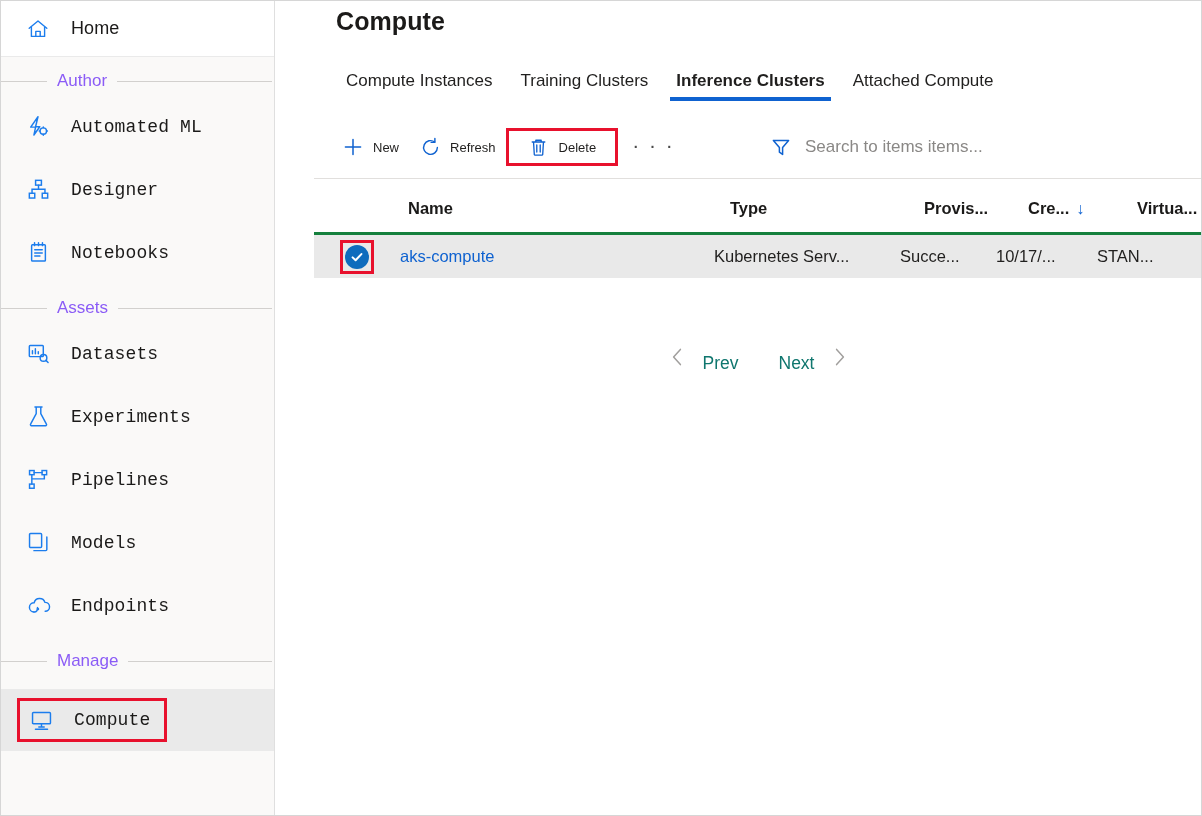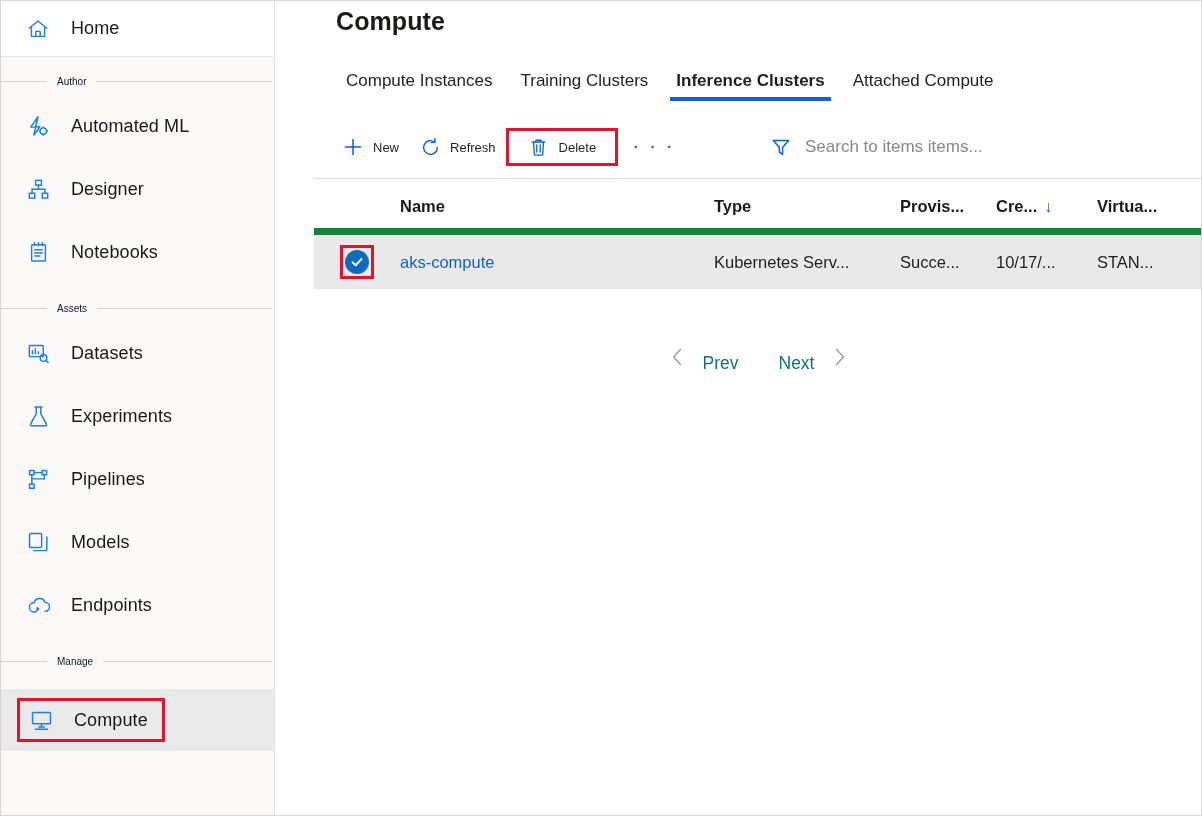--- a/index.html
+++ b/index.html
@@ -66,37 +66,38 @@
     margin-top: 10px;
     padding-right: 2px;
   }
   .section-head .rule-left {
     width: 46px;
     height: 1px;
     background: #d2d0ce;
     flex: 0 0 46px;
   }
   .section-head .sec-label {
-    font-size: 10px;
-    color: #0f172a;
+    font-size: 17px;
+    color: #8b5cf6;
     padding: 0 10px;
     white-space: nowrap;
   }
   .section-head .rule-right {
     height: 1px;
     background: #d2d0ce;
     flex: 1 1 auto;
   }
   .nav-item {
     display: flex;
     align-items: center;
     height: 63px;
     padding-left: 24px;
     box-sizing: border-box;
     cursor: pointer;
+    font-family: Liberation Mono, monospace;
   }
   .nav-item.selected {
     background: #eaeaea;
   }
   .hl-wrap {
     position: relative;
     display: flex;
     align-items: center;
     border: 3px solid #e8112d;
     padding: 6px 14px 6px 8px;
@@ -233,33 +234,34 @@
     width: 889px;
   }
   .tbl-row {
     display: flex;
     align-items: center;
     height: 50px;
     box-sizing: border-box;
   }
   .tbl-head {
     height: 50px;
-    border-bottom: 7px solid #15803d;
+    border-bottom: 3px solid #15803d;
+    gap: 8px;
   }
   .tbl-head .cell {
     font-size: 16.5px;
     font-weight: bold;
     color: #1b1a19;
     white-space: nowrap;
     display: flex;
     align-items: center;
   }
   .tbl-body-row {
     background: #e9e9e9;
-    height: 54px;
+    height: 43px;
     cursor: pointer;
   }
   .tbl-body-row .cell {
     font-size: 16.5px;
     color: #201f1e;
     white-space: nowrap;
   }
   .cell.c-check { width: 86px; flex: 0 0 86px; display:flex; align-items:center; justify-content:center; }
   .cell.c-name  { width: 314px; flex: 0 0 314px; }
   .cell.c-type  { width: 186px; flex: 0 0 186px; }

